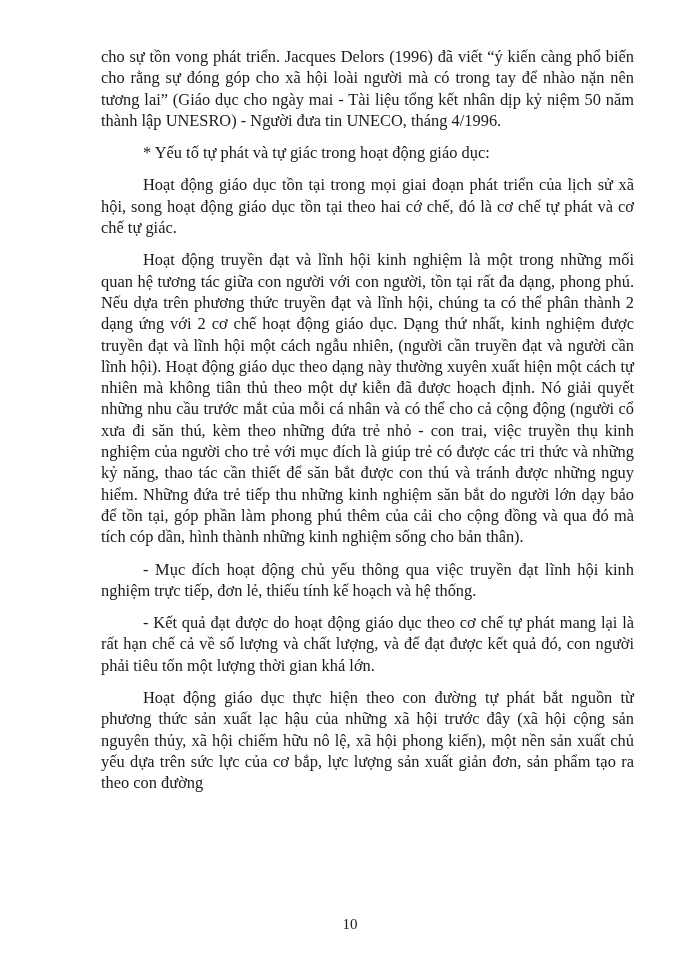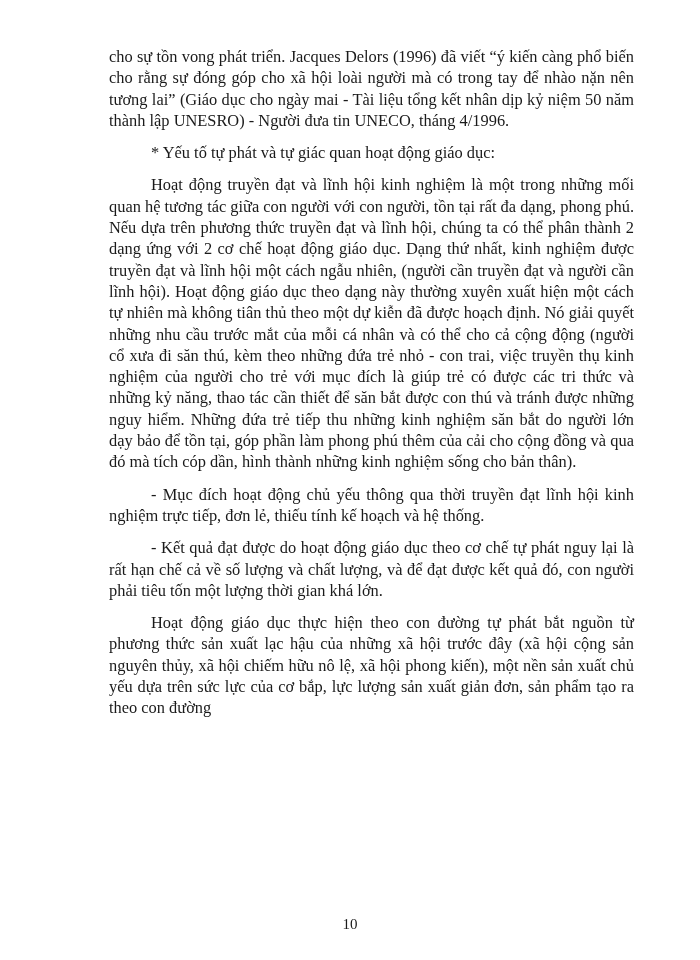--- a/index.html
+++ b/index.html
@@ -15,21 +15,21 @@
       font-family: "Liberation Serif", "DejaVu Serif", serif;
       color: #1a1a1a;
     }
     .page {
       position: absolute;
       left: 101px;
       top: 46px;
       width: 533px;
     }
     .para {
-      margin: 0 0 11px 8px;
+      margin: 0 0 11px 0;
       font-size: 16.4px;
       line-height: 21.3px;
       text-align: justify;
       text-indent: 42px;
     }
     .para.noindent {
       text-indent: 0;
     }
     .page-number {
       position: absolute;
@@ -39,20 +39,21 @@
       text-align: center;
       font-size: 15px;
       line-height: 18px;
     }
   </style>
 </head>
 <body>
 
 <div class="page">
   <p class="para noindent">cho sự tồn vong phát triển. Jacques Delors (1996) đã viết “ý kiến càng phổ biến cho rằng sự đóng góp cho xã hội loài người mà có trong tay để nhào nặn nên tương lai” (Giáo dục cho ngày mai - Tài liệu tổng kết nhân dịp kỷ niệm 50 năm thành lập UNESRO) - Người đưa tin UNECO, tháng 4/1996.</p>
-  <p class="para">* Yếu tố tự phát và tự giác quan hoạt động giáo dục:</p>
+  <p class="para">* Yếu tố tự phát và tự giác trong hoạt động giáo dục:</p>
+  <p class="para">Hoạt động giáo dục tồn tại trong mọi giai đoạn phát triển của lịch sử xã hội, song hoạt động giáo dục tồn tại theo hai cớ chế, đó là cơ chế tự phát và cơ chế tự giác.</p>
   <p class="para">Hoạt động truyền đạt và lĩnh hội kinh nghiệm là một trong những mối quan hệ tương tác giữa con người với con người, tồn tại rất đa dạng, phong phú. Nếu dựa trên phương thức truyền đạt và lĩnh hội, chúng ta có thể phân thành 2 dạng ứng với 2 cơ chế hoạt động giáo dục. Dạng thứ nhất, kinh nghiệm được truyền đạt và lĩnh hội một cách ngẫu nhiên, (người cần truyền đạt và người cần lĩnh hội). Hoạt động giáo dục theo dạng này thường xuyên xuất hiện một cách tự nhiên mà không tiân thủ theo một dự kiễn đã được hoạch định. Nó giải quyết những nhu cầu trước mắt của mỗi cá nhân và có thể cho cả cộng động (người cổ xưa đi săn thú, kèm theo những đứa trẻ nhỏ - con trai, việc truyền thụ kinh nghiệm của người cho trẻ với mục đích là giúp trẻ có được các tri thức và những kỷ năng, thao tác cần thiết để săn bắt được con thú và tránh được những nguy hiểm. Những đứa trẻ tiếp thu những kinh nghiệm săn bắt do người lớn dạy bảo để tồn tại, góp phần làm phong phú thêm của cải cho cộng đồng và qua đó mà tích cóp dần, hình thành những kinh nghiệm sống cho bản thân).</p>
-  <p class="para">- Mục đích hoạt động chủ yếu thông qua thời truyền đạt lĩnh hội kinh nghiệm trực tiếp, đơn lẻ, thiếu tính kế hoạch và hệ thống.</p>
-  <p class="para">- Kết quả đạt được do hoạt động giáo dục theo cơ chế tự phát nguy lại là rất hạn chế cả về số lượng và chất lượng, và để đạt được kết quả đó, con người phải tiêu tốn một lượng thời gian khá lớn.</p>
+  <p class="para">- Mục đích hoạt động chủ yếu thông qua việc truyền đạt lĩnh hội kinh nghiệm trực tiếp, đơn lẻ, thiếu tính kế hoạch và hệ thống.</p>
+  <p class="para">- Kết quả đạt được do hoạt động giáo dục theo cơ chế tự phát mang lại là rất hạn chế cả về số lượng và chất lượng, và để đạt được kết quả đó, con người phải tiêu tốn một lượng thời gian khá lớn.</p>
   <p class="para">Hoạt động giáo dục thực hiện theo con đường tự phát bắt nguồn từ phương thức sản xuất lạc hậu của những xã hội trước đây (xã hội cộng sản nguyên thủy, xã hội chiếm hữu nô lệ, xã hội phong kiến), một nền sản xuất chủ yếu dựa trên sức lực của cơ bắp, lực lượng sản xuất giản đơn, sản phẩm tạo ra theo con đường</p>
 </div>
 
 <div class="page-number">10</div>
 
 </body></html>

